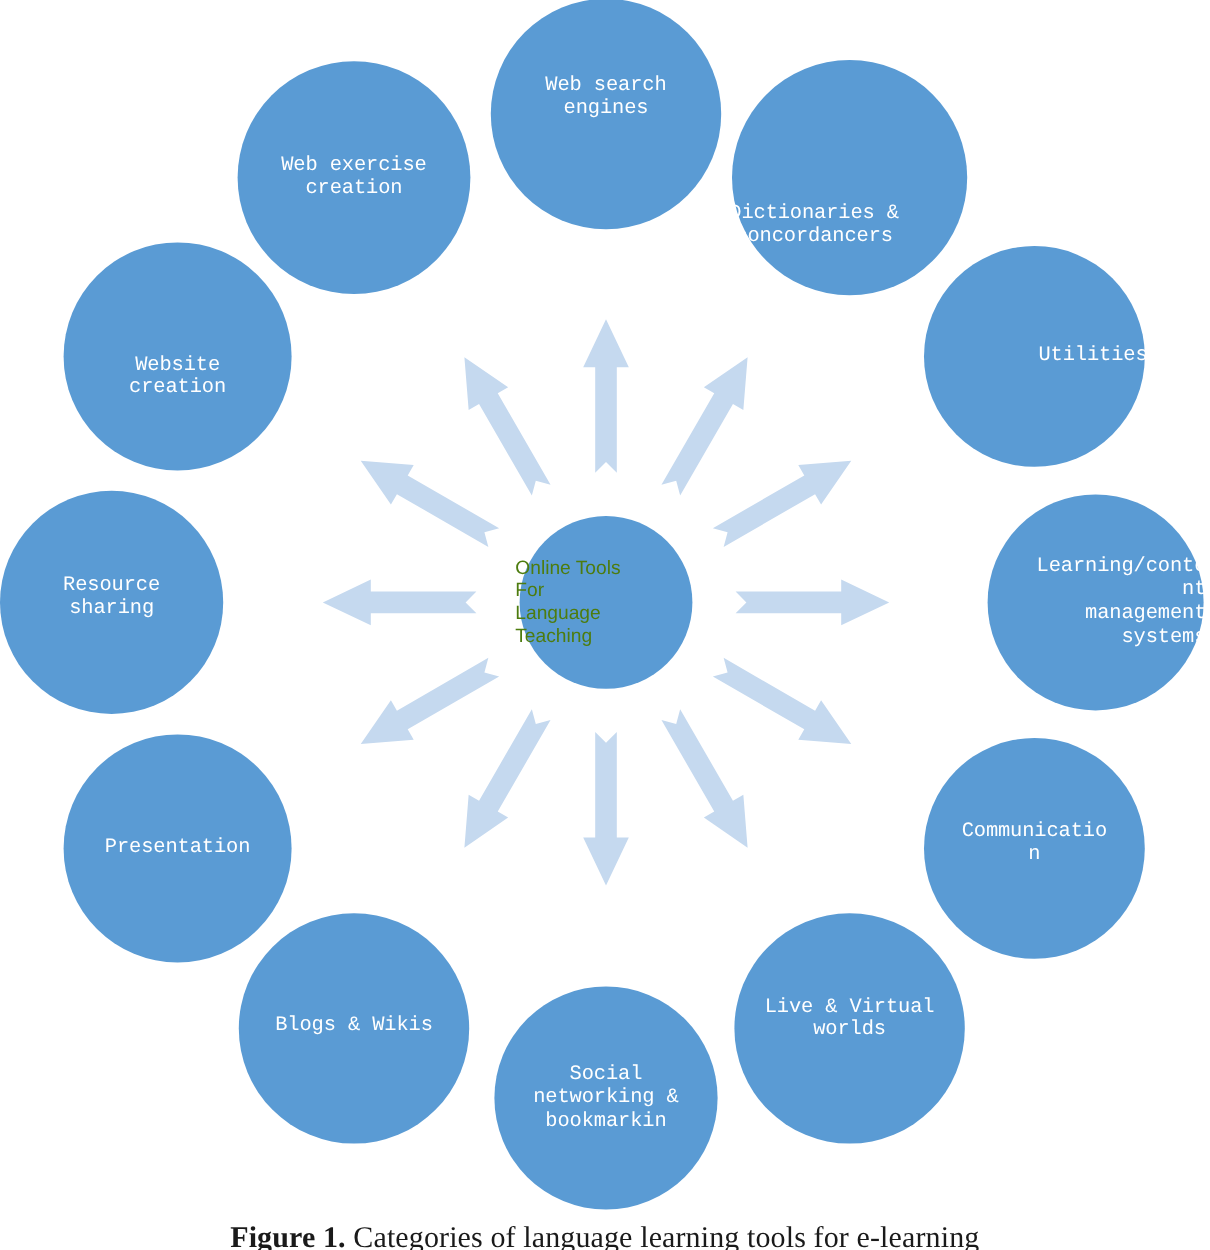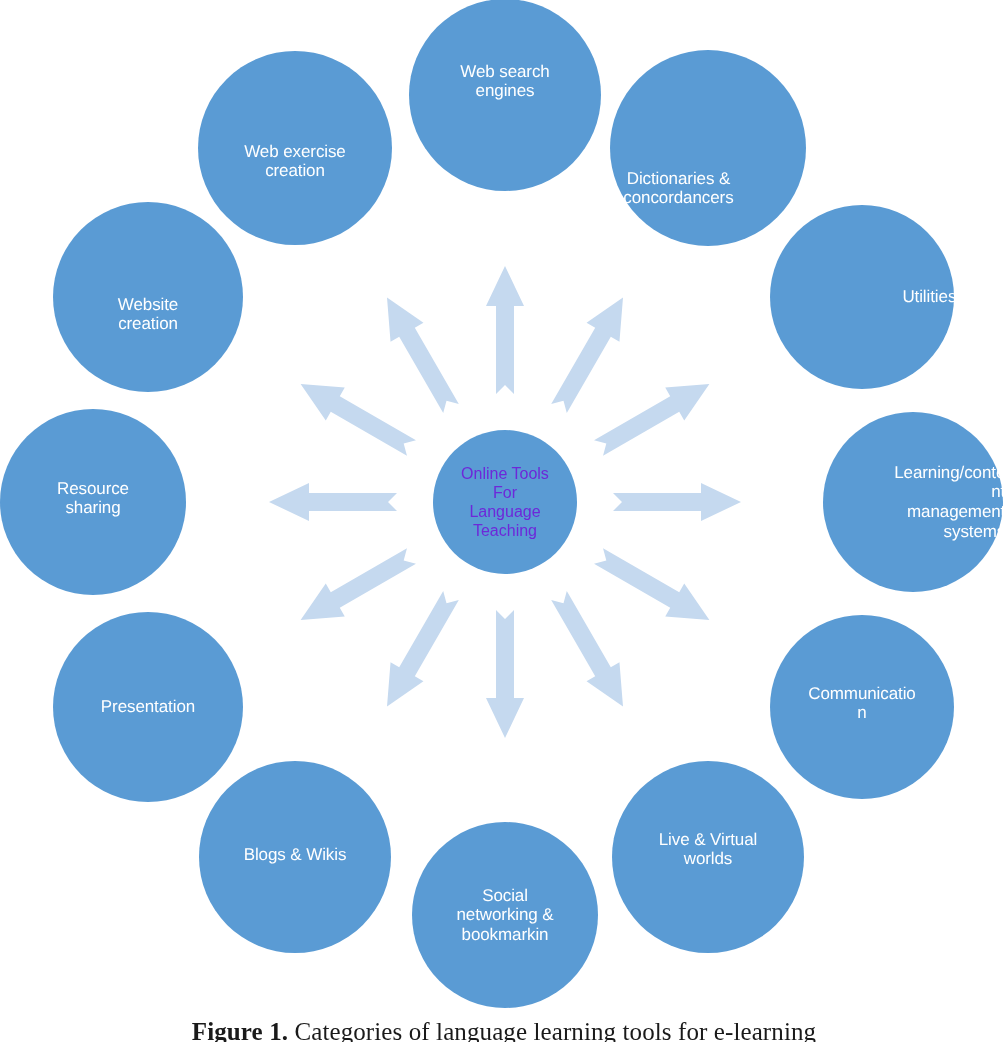--- a/index.html
+++ b/index.html
@@ -20,32 +20,32 @@
     left: 0;
     top: 0;
     width: 1008px;
     height: 1042px;
     display: block;
   }
   .node-label {
     position: absolute;
     text-align: center;
     color: #ffffff;
-    font-family: Liberation Sans, sans-serif;
+    font-family: Liberation Mono, monospace;
     font-size: 17px;
     line-height: 1.16;
     letter-spacing: -0.1px;
     white-space: pre-line;
     pointer-events: none;
     text-rendering: geometricPrecision;
   }
   .center-label {
     position: absolute;
-    text-align: center;
-    color: #6d28d9;
+    text-align: left;
+    color: #4d7c0f;
     font-family: "Liberation Sans", sans-serif;
     font-size: 16px;
     line-height: 1.2;
     white-space: pre-line;
     pointer-events: none;
   }
   #figure-caption {
     position: absolute;
     left: 0;
     right: 0;
@@ -141,21 +141,21 @@
 worlds</div>
       <div class="node-label" style="width: 190.65px; left: 409.675px; top: 885.5px;">Social
 networking &amp;
 bookmarkin</div>
       <div class="node-label" style="width: 196.8px; left: 196.6px; top: 845px;">Blogs &amp; Wikis</div>
       <div class="node-label" style="width: 194.75px; left: 50.625px; top: 697px;">Presentation</div>
       <div class="node-label" style="width: 190.65px; left: -2.325px; top: 478.5px;">Resource
 sharing</div>
       <div class="node-label" style="width: 194.75px; left: 50.625px; top: 277.5px; margin-top: 17px;">Website
 creation</div>
-      <div class="node-label" style="width: 198.85px; left: 195.575px; top: 128.5px; margin-top: 13px;">Web exercise
+      <div class="node-label" style="width: 198.85px; left: 195.575px; top: 128.5px;">Web exercise
 creation</div>
       <div class="center-label" style="width: 151.2px; left: 429.4px; top: 463.5px;">Online Tools
 For
 Language
 Teaching</div>
     </div>
 
   <div id="figure-caption"><span class="cap-bold">Figure 1.</span><span> Categories of language learning tools for e-learning</span></div>
 
 </div>

